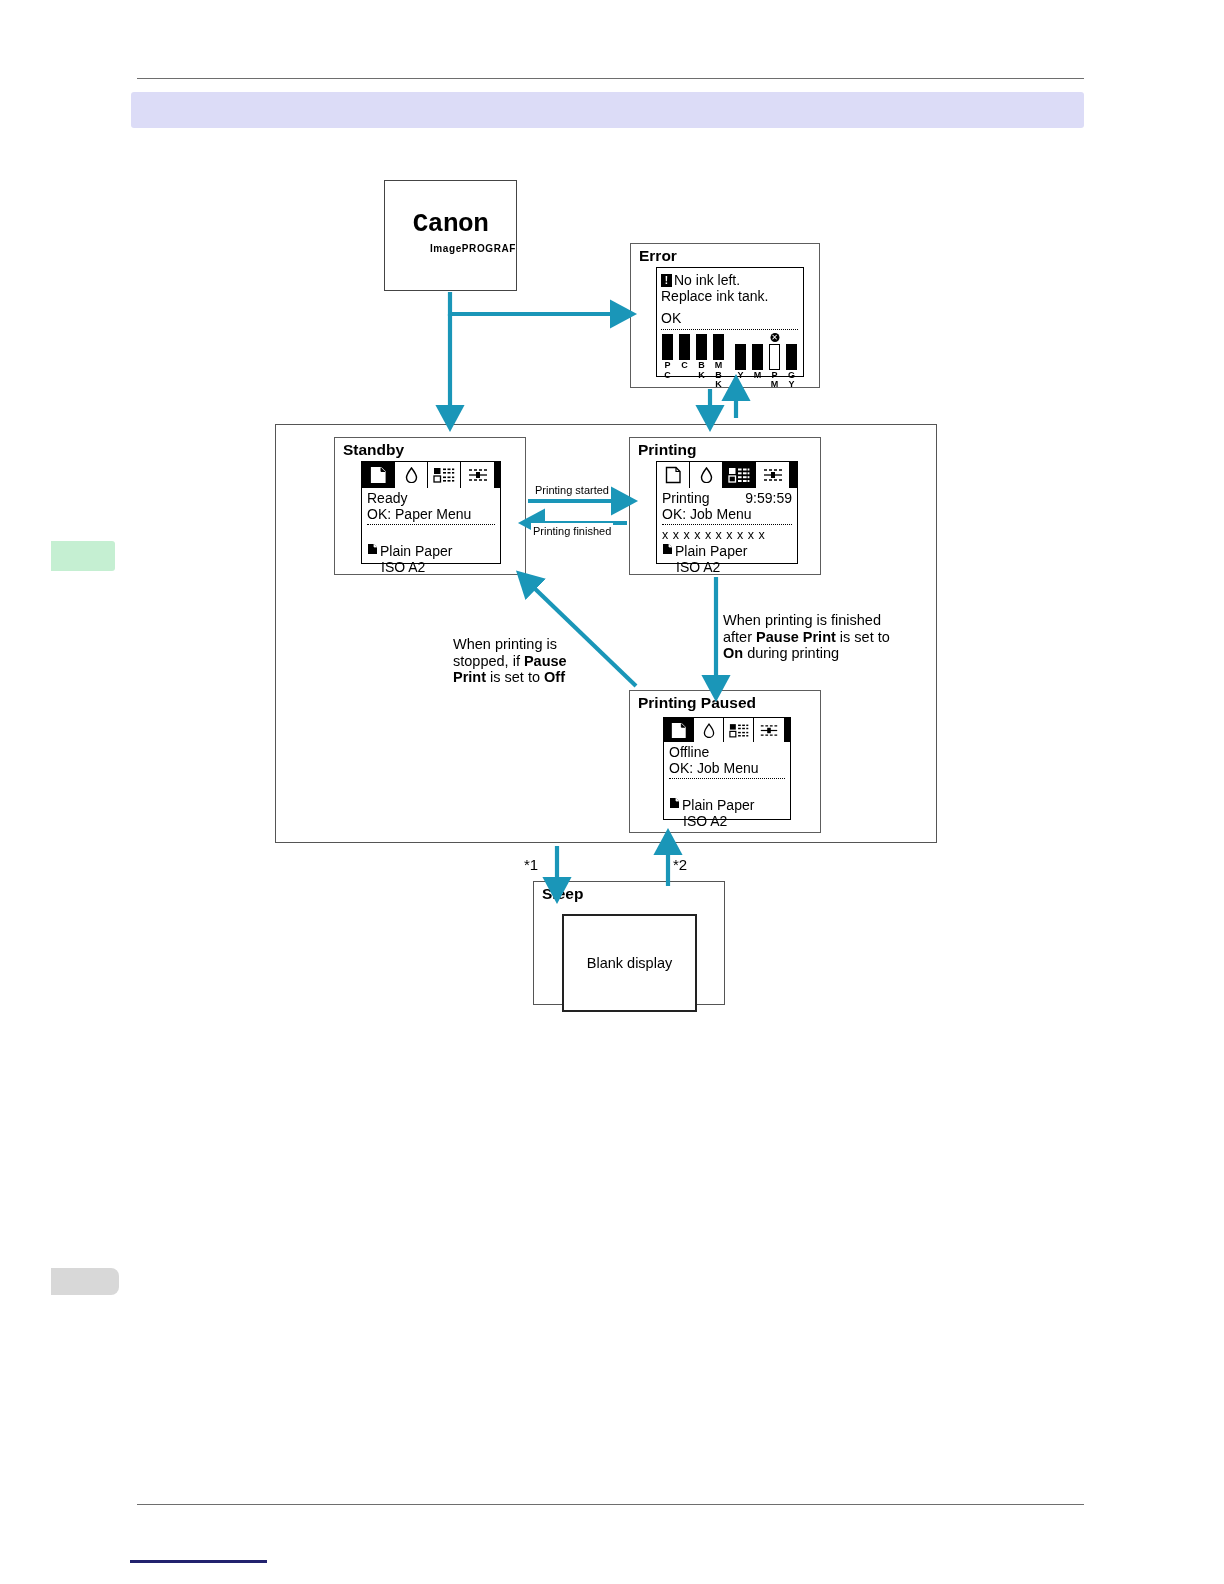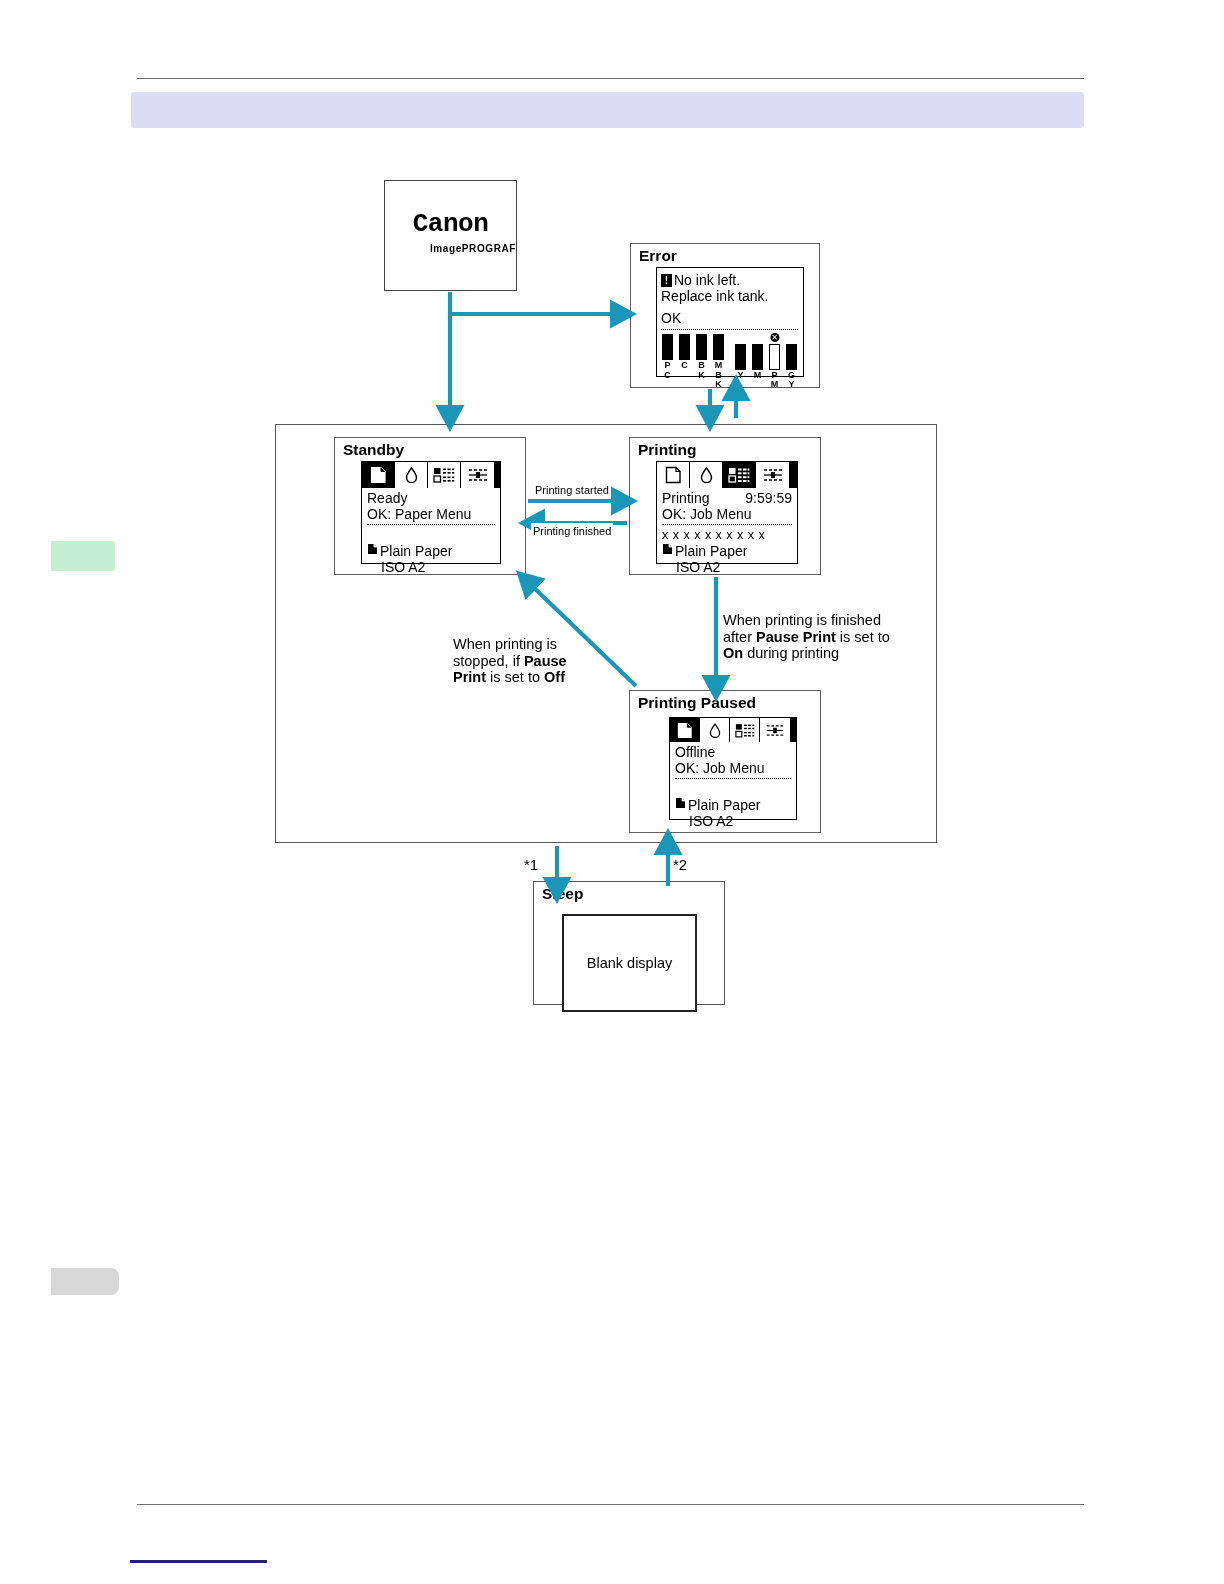--- a/index.html
+++ b/index.html
@@ -344,21 +344,21 @@
             </svg>
           <span>Plain Paper</span>
         </div>
         <div class="paper-sub">ISO A2</div>
       </div>
     </div>
   </div>
 
   <div class="panel" id="paused-panel" style="left:629px; top:690px; width:192px; height:143px;">
     <div class="panel-title">Printing Paused</div>
-    <div class="lcd" style="left:39px; top:26px; width:128px; height:103px;">
+    <div class="lcd" style="left:33px; top:26px; width:128px; height:103px;">
       <div class="lcd-tabs" style="height:24px;">
         <div class="lcd-tab sel" style="width:30px;height:24px;">
           <svg width="16" height="17" viewBox="0 0 17 18">
               <path d="M1.5 1.5 H11 L15 5.5 V16.5 H1.5 Z" fill="#fff" stroke="#fff" stroke-width="1.2"></path>
               <path d="M11 1.5 V5.5 H15" fill="#000" stroke="#000" stroke-width="1"></path>
             </svg>
         </div>
         <div class="lcd-tab" style="width:30px;height:24px;">
           <svg width="12" height="15" viewBox="0 0 13 16">
               <path d="M6.5 1 C6.5 1 1.5 7.5 1.5 10.6 A5 5 0 0 0 11.5 10.6 C11.5 7.5 6.5 1 6.5 1 Z" fill="none" stroke="#000" stroke-width="1.4"></path>

